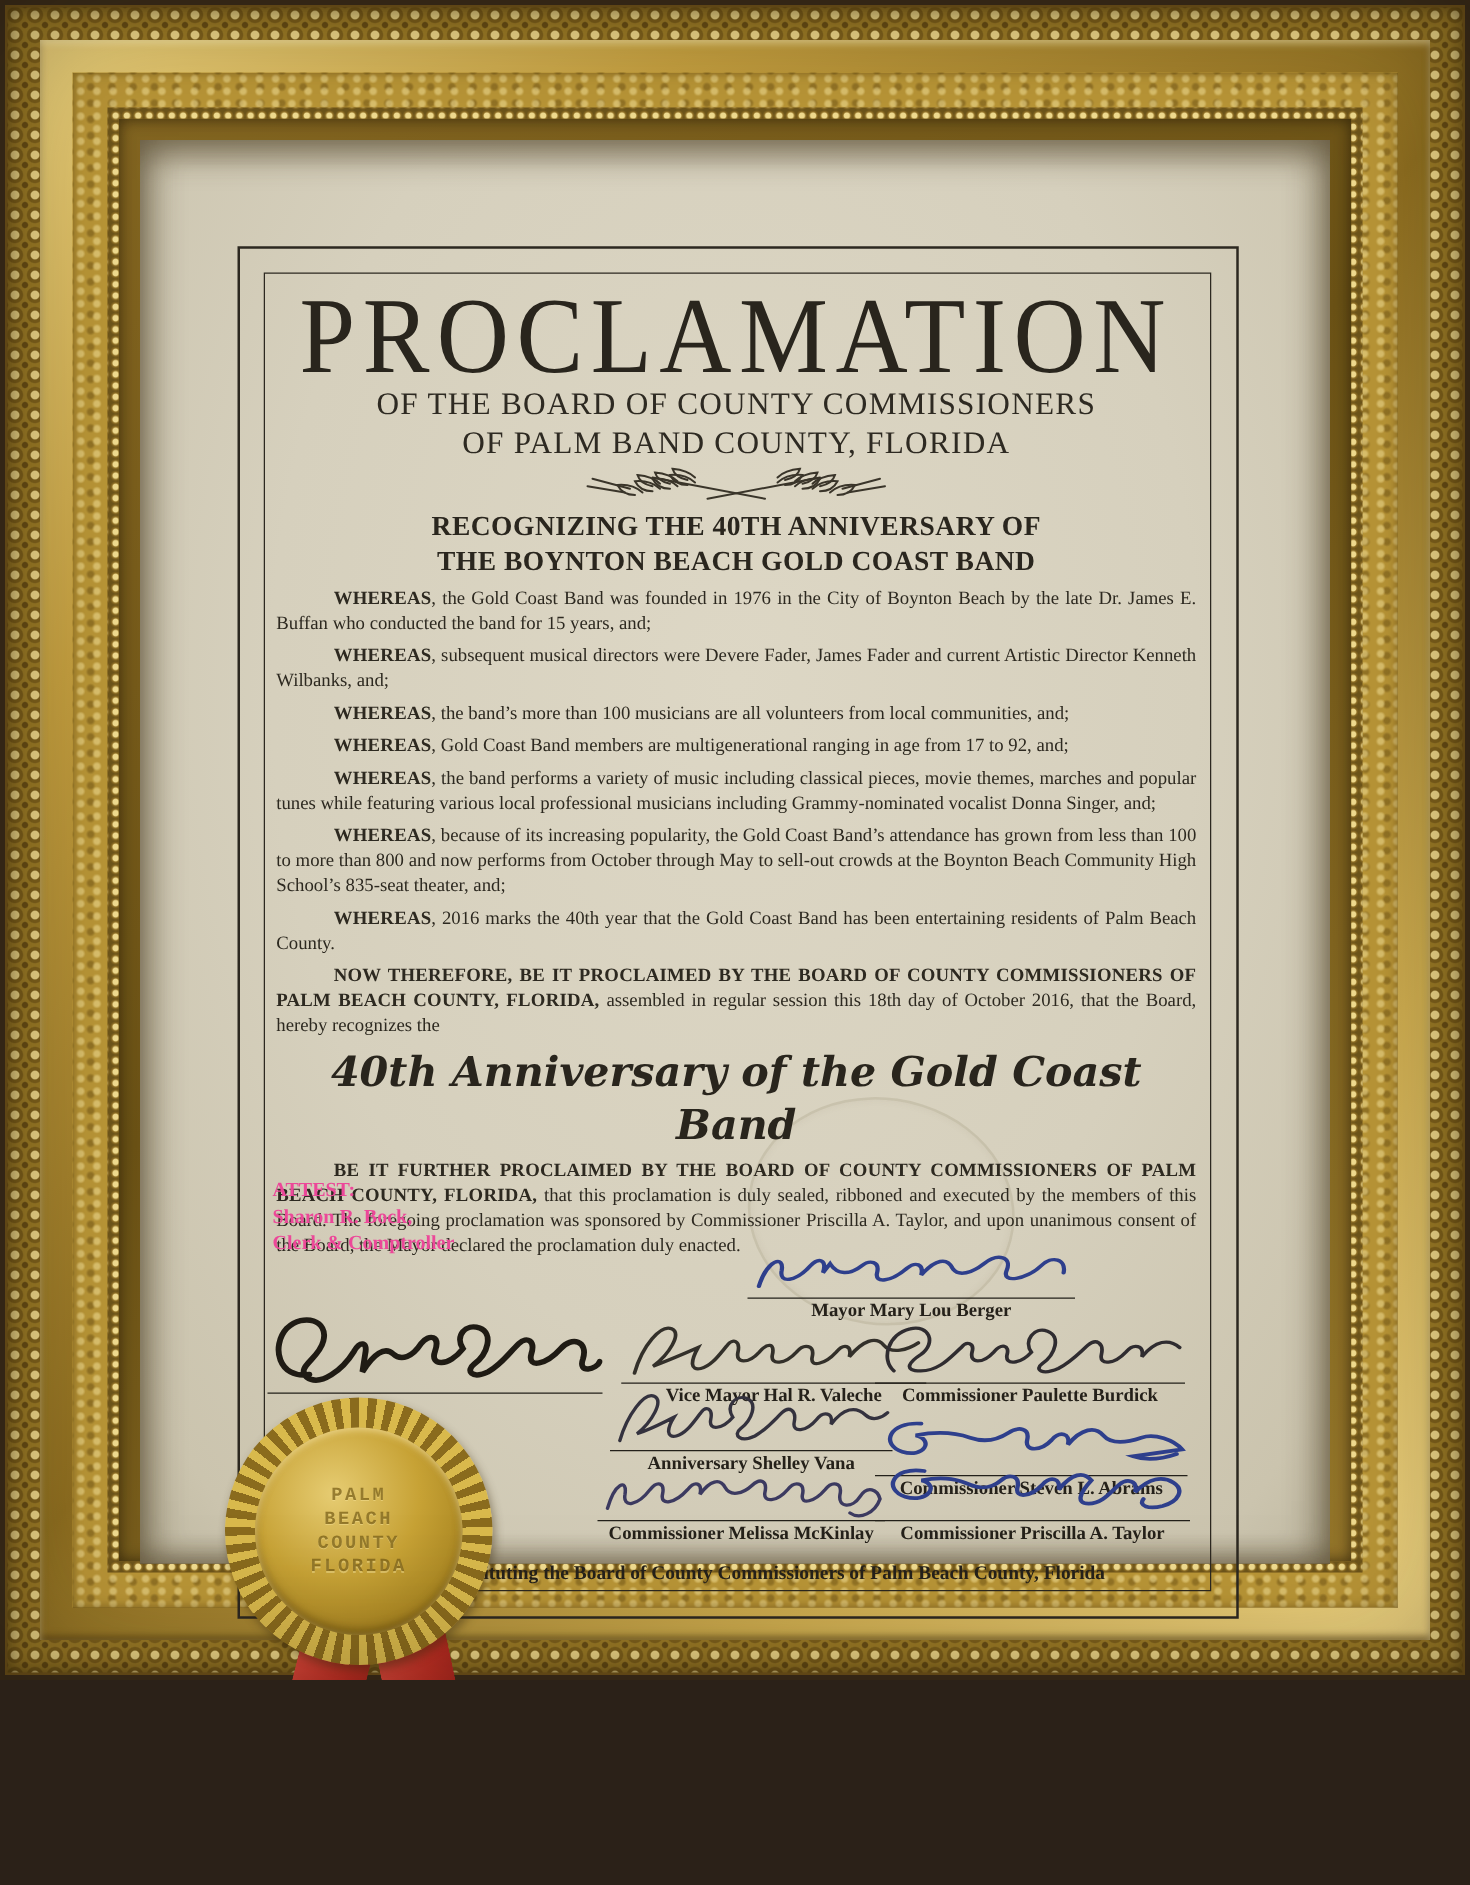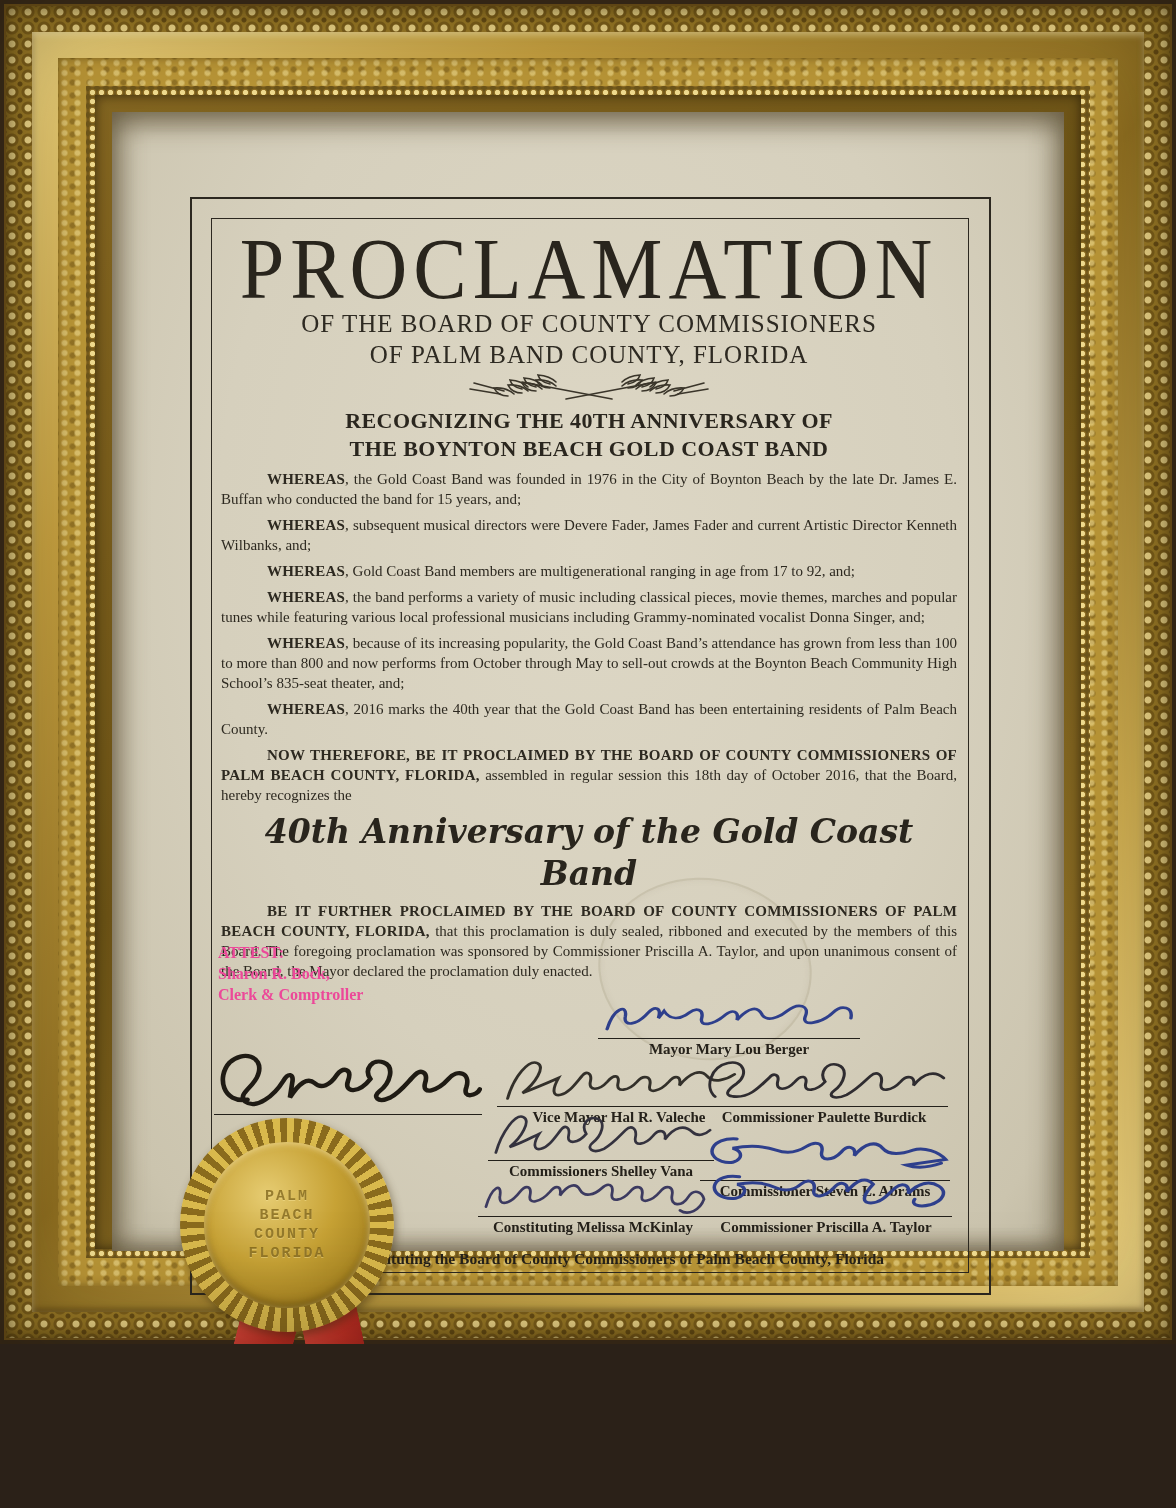--- a/index.html
+++ b/index.html
@@ -143,20 +143,21 @@
           </g>
         </g>
       </svg>
     </div>
 
     <div class="heading">RECOGNIZING THE 40TH ANNIVERSARY OF</div>
     <div class="heading">THE BOYNTON BEACH GOLD COAST BAND</div>
 
     <p class="body-text"><b>WHEREAS</b><span>, the Gold Coast Band was founded in 1976 in the City of Boynton Beach by the late Dr. James E. Buffan who conducted the band for 15 years, and;</span></p>
     <p class="body-text"><b>WHEREAS</b><span>, subsequent musical directors were Devere Fader, James Fader and current Artistic Director Kenneth Wilbanks, and;</span></p>
+    <p class="body-text"><b>WHEREAS</b><span>, the band’s more than 100 musicians are all volunteers from local communities, and;</span></p>
     <p class="body-text"><b>WHEREAS</b><span>, Gold Coast Band members are multigenerational ranging in age from 17 to 92, and;</span></p>
     <p class="body-text"><b>WHEREAS</b><span>, the band performs a variety of music including classical pieces, movie themes, marches and popular tunes while featuring various local professional musicians including Grammy-nominated vocalist Donna Singer, and;</span></p>
     <p class="body-text"><b>WHEREAS</b><span>, because of its increasing popularity, the Gold Coast Band’s attendance has grown from less than 100 to more than 800 and now performs from October through May to sell-out crowds at the Boynton Beach Community High School’s 835-seat theater, and;</span></p>
     <p class="body-text"><b>WHEREAS</b><span>, 2016 marks the 40th year that the Gold Coast Band has been entertaining residents of Palm Beach County.</span></p>
 
     <p class="body-text nt"><b>NOW THEREFORE, BE IT PROCLAIMED BY THE BOARD OF COUNTY COMMISSIONERS OF PALM BEACH COUNTY, FLORIDA,</b><span> assembled in regular session this 18th day of October 2016, that the Board, hereby recognizes the</span></p>
 
     <div class="script-line">40th Anniversary of the Gold Coast Band</div>
 
     <p class="body-text nt"><b>BE IT FURTHER PROCLAIMED BY THE BOARD OF COUNTY COMMISSIONERS OF PALM BEACH COUNTY, FLORIDA,</b><span> that this proclamation is duly sealed, ribboned and executed by the members of this Board. The foregoing proclamation was sponsored by Commissioner Priscilla A. Taylor, and upon unanimous consent of the Board, the Mayor declared the proclamation duly enacted.</span></p>
@@ -197,37 +198,37 @@
       </svg>
     <hr class="sigrule">
     <div class="siglabel">Commissioner Paulette Burdick</div>
   </div>
 
   <div class="sigblock" style="left: 488px; top: 1104px; width: 226px; color: rgb(52, 50, 62);">
     <svg height="56" viewBox="0 0 230 60" preserveAspectRatio="none">
         <path d="M8 52 C14 30 28 10 36 14 C44 18 34 36 22 46 C34 42 44 36 52 32 C46 42 46 50 54 48 C62 46 68 36 74 28 C78 22 84 24 82 34 C80 44 92 42 100 32 C94 22 102 12 112 16 C120 20 116 34 106 42 C100 47 106 54 118 48 C128 42 134 34 140 28 C146 22 152 26 150 36 C148 46 160 44 168 34 C174 26 182 28 180 38 C190 24 200 22 208 30 C214 36 222 32 226 28" stroke="currentColor" stroke-width="2.8" fill="none" stroke-linecap="round"></path>
       </svg>
     <hr class="sigrule">
-    <div class="siglabel">Commissioners Shelley Vana</div>
+    <div class="siglabel">Anniversary Shelley Vana</div>
   </div>
 
   <div class="sigblock" style="left: 700px; top: 1124px; width: 250px; color: rgb(46, 63, 140);">
     <svg height="56" viewBox="0 0 230 60" preserveAspectRatio="none">
         <path d="M34 16 C10 14 4 34 20 40 C36 46 44 30 30 26 C48 22 60 24 70 28 C80 32 90 30 98 24 C106 18 114 20 112 30 C110 40 122 40 130 30 C136 22 144 24 142 34 C152 20 162 18 168 26 C174 34 186 32 196 28 C206 24 220 30 226 38 L190 44 C200 48 212 46 222 42" stroke="currentColor" stroke-width="3.2" fill="none" stroke-linecap="round"></path>
       </svg>
     <hr class="sigrule">
     <div class="siglabel">Commissioner Steven L. Abrams</div>
   </div>
 
   <div class="sigblock" style="left: 478px; top: 1160px; width: 230px; color: rgb(60, 58, 96);">
     <svg height="56" viewBox="0 0 230 60" preserveAspectRatio="none">
         <path d="M8 50 C14 28 24 24 22 38 C20 50 32 48 42 34 C48 26 54 28 52 38 C50 48 62 46 72 34 C78 26 84 28 82 38 C90 26 98 24 102 32 C106 40 116 38 124 30 C130 24 136 26 134 36 C132 46 144 44 152 34 C158 26 166 28 164 38 C162 48 174 44 182 34 C188 26 196 28 194 38 C192 50 204 50 210 40 C216 30 224 34 226 42 C222 54 210 60 202 54" stroke="currentColor" stroke-width="2.8" fill="none" stroke-linecap="round"></path>
       </svg>
     <hr class="sigrule">
-    <div class="siglabel">Constituting Melissa McKinlay</div>
+    <div class="siglabel">Commissioner Melissa McKinlay</div>
   </div>
 
   <div class="sigblock" style="left: 700px; top: 1160px; width: 252px; color: rgb(46, 63, 140);">
     <svg height="56" viewBox="0 0 230 60" preserveAspectRatio="none">
         <path d="M36 18 C12 14 6 34 22 40 C38 46 48 30 34 26 C52 22 62 26 70 30 C78 34 86 32 92 26 C98 20 106 22 104 32 C102 42 114 40 122 30 C128 22 136 24 134 34 C144 20 152 18 158 26 C150 36 146 46 156 46 C166 46 172 36 178 30 C184 24 192 26 190 36 C200 24 210 22 218 28 C226 34 222 44 210 48 C200 51 192 48 196 42" stroke="currentColor" stroke-width="3.2" fill="none" stroke-linecap="round"></path>
       </svg>
     <hr class="sigrule">
     <div class="siglabel">Commissioner Priscilla A. Taylor</div>
   </div>
 

